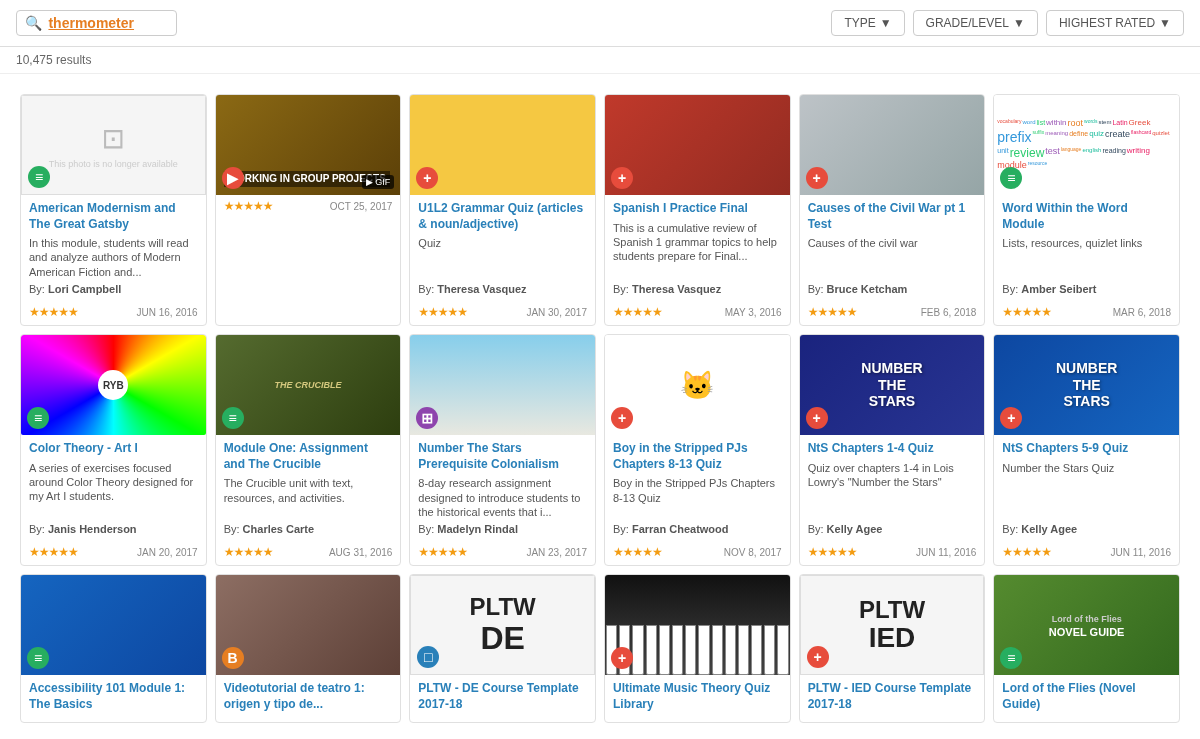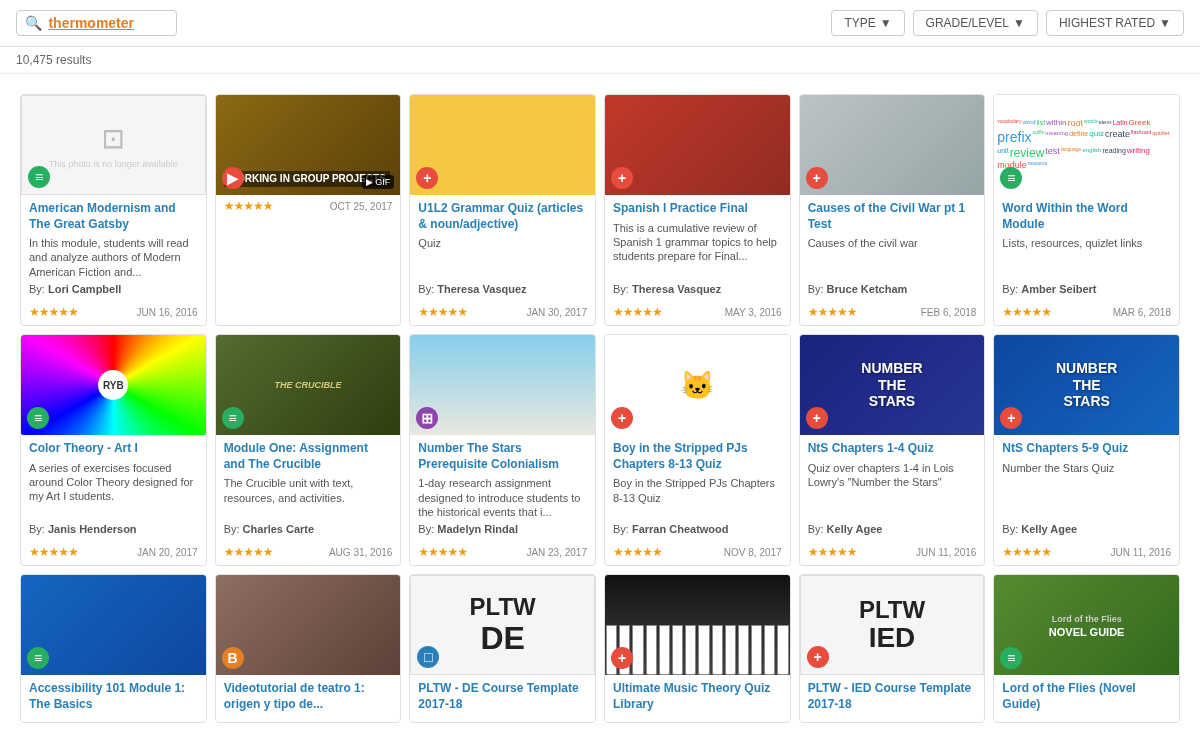--- a/index.html
+++ b/index.html
@@ -354,21 +354,21 @@
         <span class="stars">★★★★★</span>
         <span>AUG 31, 2016</span>
       </div>
     </div>
     <div class="card">
       <div class="card-thumb" style="background: linear-gradient(rgb(135, 206, 235) 0%, rgb(232, 232, 224) 100%);">
         <span class="badge badge-purple" style="background: rgb(142, 68, 173); font-size: 14px;">⊞</span>
       </div>
       <div class="card-body">
         <div class="card-title">Number The Stars Prerequisite Colonialism</div>
-        <div class="card-desc">1-day research assignment designed to introduce students to the historical events that i...</div>
+        <div class="card-desc">8-day research assignment designed to introduce students to the historical events that i...</div>
         <div class="card-author">By: <span>Madelyn Rindal</span></div>
       </div>
       <div class="card-footer">
         <span class="stars">★★★★★</span>
         <span>JAN 23, 2017</span>
       </div>
     </div>
     <div class="card">
       <div class="card-thumb" style="background: rgb(255, 255, 255);">
         <div style="color: rgb(139, 0, 0); font-size: 28px; text-align: center;">🐱</div>

